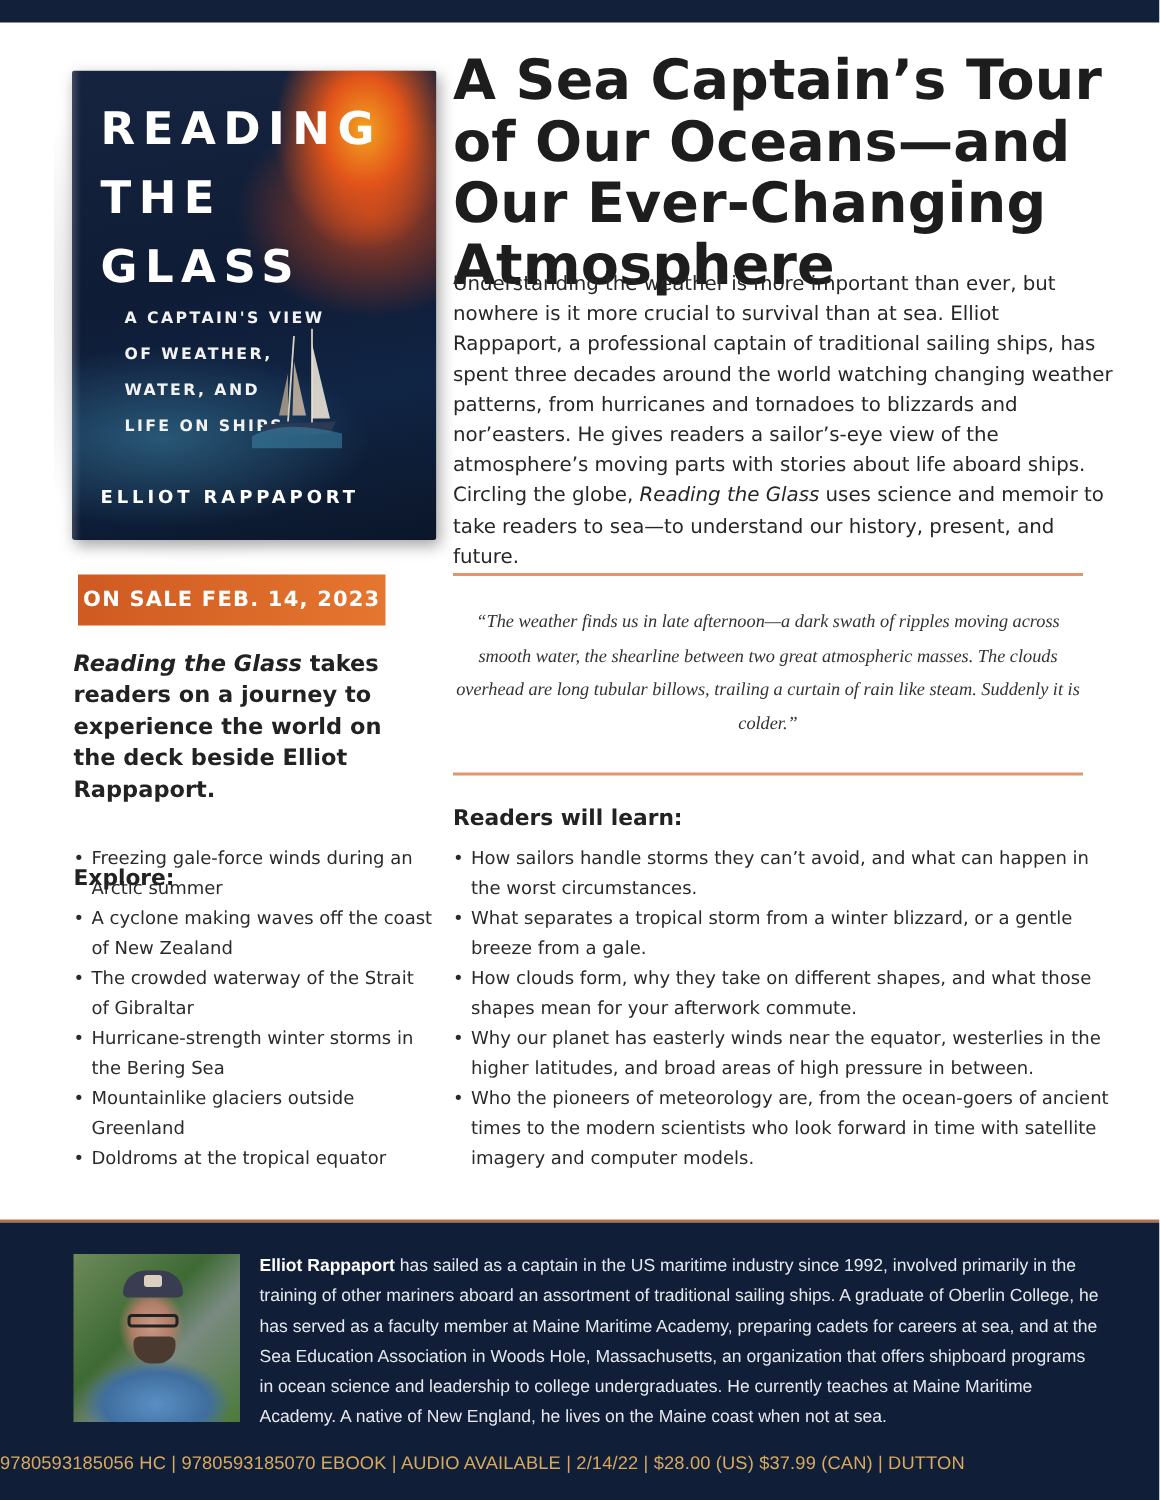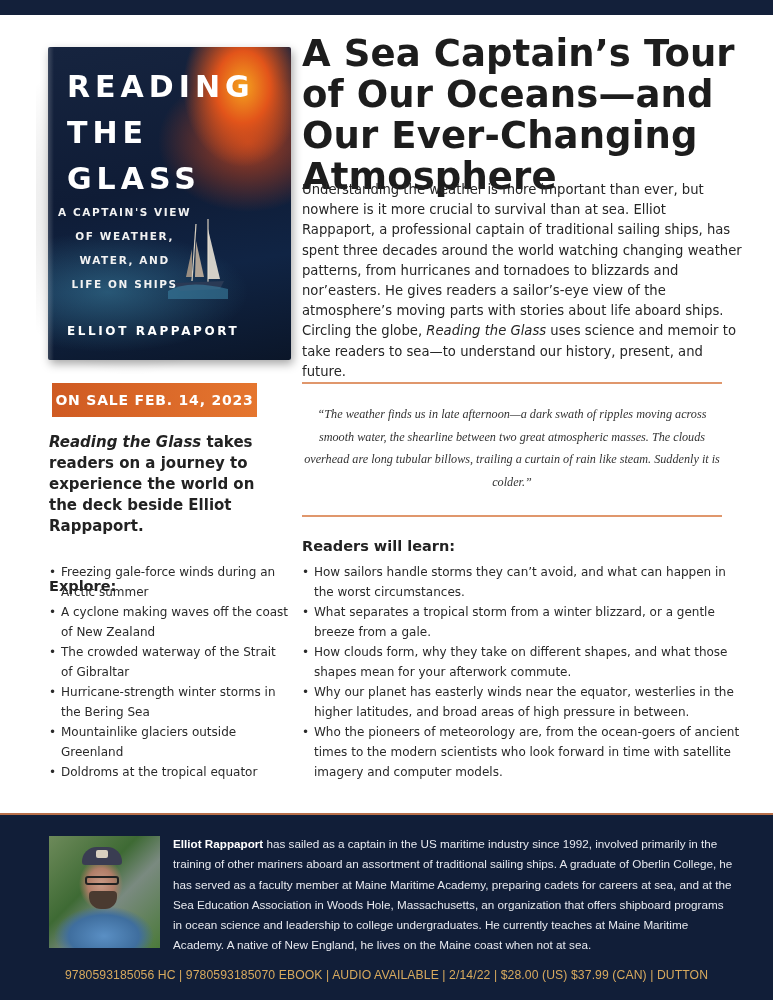--- a/index.html
+++ b/index.html
@@ -15,22 +15,22 @@
     background:
       radial-gradient(ellipse 60px 80px at 195px 40px, #f4a21f 0%, #e2541a 45%, rgba(200,60,30,0) 100%),
       radial-gradient(ellipse 90px 70px at 200px 95px, rgba(200,70,30,0.85), rgba(120,40,40,0) 100%),
       radial-gradient(ellipse 140px 60px at 60px 245px, rgba(60,130,160,0.55), rgba(20,40,70,0) 100%),
       linear-gradient(170deg, #16243f 0%, #0f1c36 45%, #102444 70%, #0b1629 100%);
     box-shadow: 2px 4px 10px rgba(0,0,0,0.35);
     border-radius: 2px; }
   .cover-spine { position:absolute; left:0; top:0; width:6px; height:100%; background: linear-gradient(90deg, rgba(255,255,255,0.18), rgba(255,255,255,0)); }
   .cover-title { position: absolute; left: 19px; top: 17px; color: #ffffff; font-family: "DejaVu Sans", sans-serif;
     font-weight: bold; font-size: 30px; letter-spacing: 5px; line-height: 46px; }
-  .cover-sub { position: absolute; left: 10px; top: 153px; color: #f2f2f2; font-weight: bold; font-size: 10.5px;
-    letter-spacing: 1.6px; line-height: 24px; text-align: center; }
+  .cover-sub { position: absolute; left: 35px; top: 153px; color: #f2f2f2; font-weight: bold; font-size: 10.5px;
+    letter-spacing: 1.6px; line-height: 24px; }
   .cover-author { position: absolute; left: 19px; top: 277px; color: #ffffff; font-weight: bold; font-size: 12px;
     letter-spacing: 2.6px; }
   .ship { position: absolute; left: 120px; top: 172px; width: 60px; height: 80px; }
 
   .sale-badge { position: absolute; left: 52px; top: 383px; width: 205px; height: 34px;
     background: linear-gradient(90deg, #cf5a22, #e5762f); color: #fff; font-weight: bold;
     font-size: 14px; letter-spacing: 0.8px; display: flex; align-items: center; justify-content: center; }
 
   .tagline { position: absolute; left: 49px; top: 432px; width: 230px; font-size: 15px; font-weight: bold;
     line-height: 21px; color: #222; }
@@ -61,21 +61,21 @@
       radial-gradient(ellipse 50px 30px at 55px 100px, #5a8fc4 0%, #3f6e9e 70%, rgba(63,110,158,0) 100%),
       linear-gradient(135deg, #6d8a5a 0%, #3e6a34 40%, #7a8a80 60%, #4b7a3a 100%); }
   .photo-cap { position:absolute; left: 33px; top: 11px; width: 40px; height: 18px; border-radius: 18px 18px 4px 4px; background: #3a3d52; }
   .photo-cap-patch { position:absolute; left: 47px; top: 14px; width: 12px; height: 8px; background: #d9d0c0; border-radius: 2px; }
   .photo-glasses { position:absolute; left: 36px; top: 40px; width: 34px; height: 9px; border: 2px solid #222; border-radius: 3px; }
   .photo-beard { position:absolute; left: 40px; top: 55px; width: 28px; height: 18px; background: #4a3a30; border-radius: 4px 4px 12px 12px; }
 
   .bio { position: absolute; left: 173px; top: 834px; width: 560px; color: #e6e8ee; font-size: 11.7px; line-height: 20.3px;
     font-family: "Liberation Sans", sans-serif; }
   .bio strong { color: #ffffff; font-weight: bold; }
-  .pub-info { position: absolute; left: 0; top: 968px; width: 773px; text-align: center; color: #d8aa5e;
+  .pub-info { position: absolute; left: 0; top: 968px; width: 773px; text-align: left; color: #d8aa5e;
     font-family: "Liberation Sans", sans-serif; font-size: 12.2px; letter-spacing: 0.1px; }
 </style>
 </head>
 <body>
 
 <div class="top-bar"></div>
 
 <div class="cover-shadow"></div>
 <div class="cover">
   <div class="cover-spine"></div>

